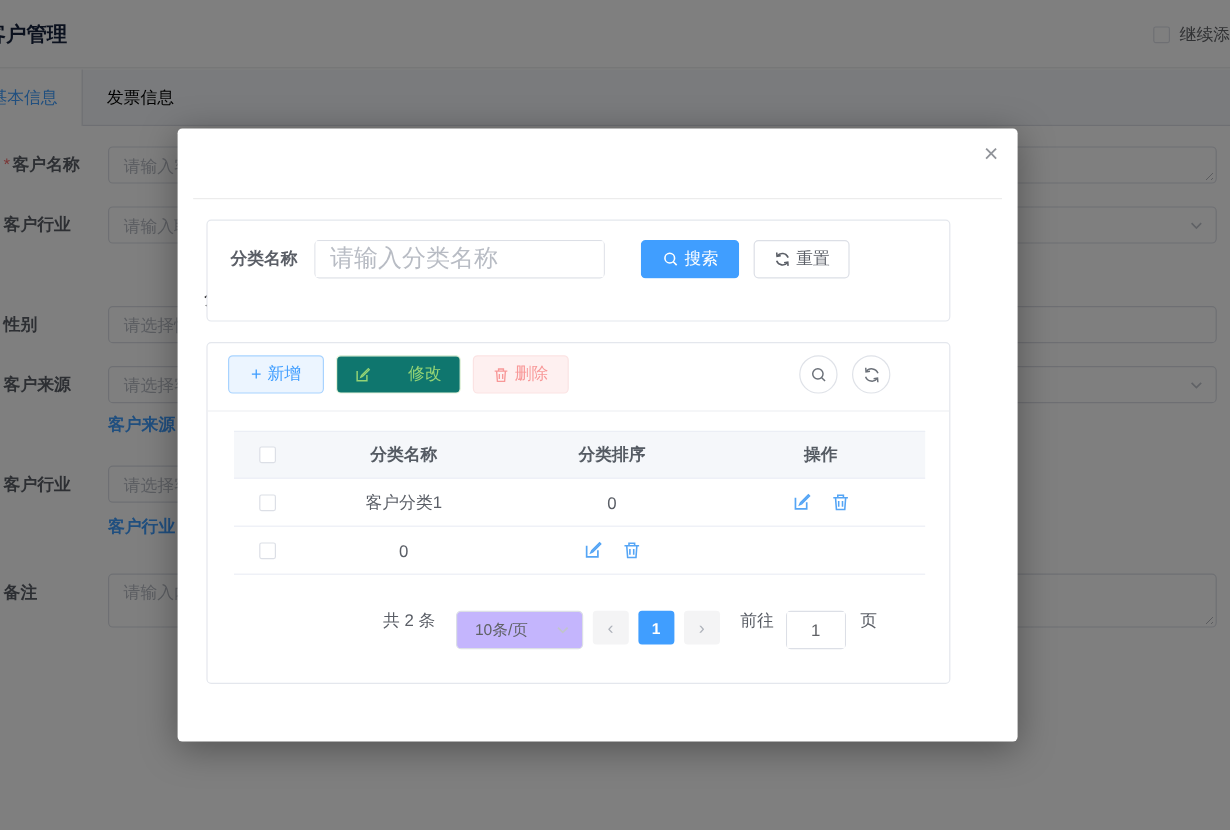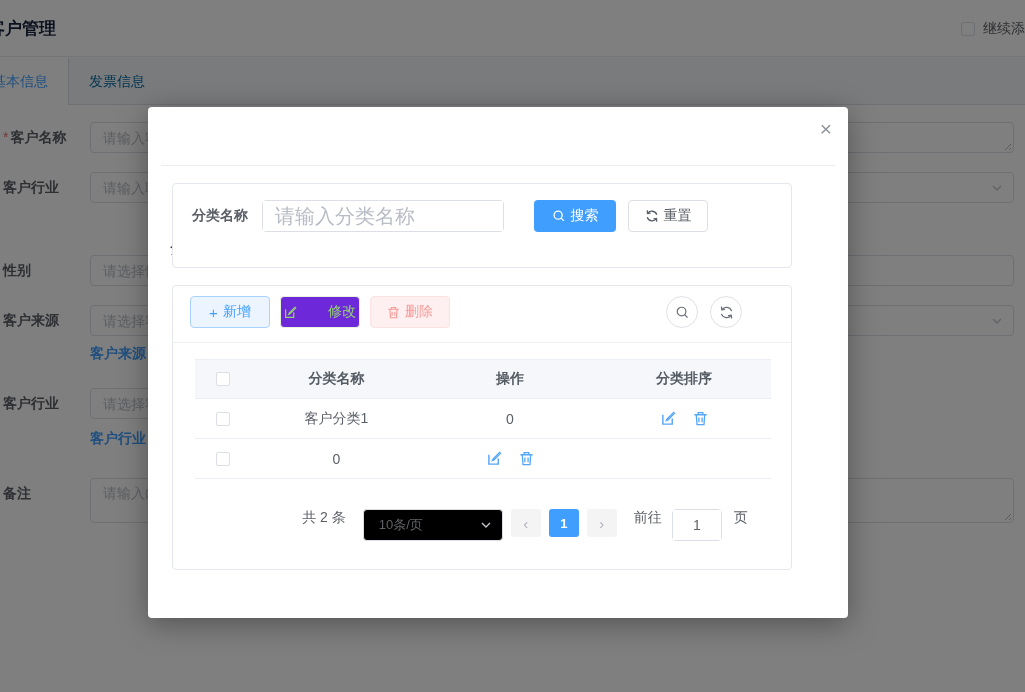--- a/index.html
+++ b/index.html
@@ -8,21 +8,21 @@
 
   
   .page { position:absolute; inset:0; background:#fff; }
   .page-header { position:absolute; left:0; top:0; width:1025px; height:57px;
     background:#fff; border-bottom:1px solid #e8eaec; }
   .page-title { position:absolute; left:-12px; top:17px; font-size:17px; font-weight:bold; color:#17233d; }
   .continue-add { position:absolute; left:961px; top:20px; display:flex; align-items:center; gap:8px; white-space:nowrap; }
   .cb { display:inline-block; width:14px; height:14px; border:1px solid #dcdfe6; border-radius:2px; background:#fff; }
   .tabbar { position:absolute; left:0; top:58px; width:1025px; height:47px;
     background:#f5f7fa; border-bottom:1px solid #dcdfe6; display:flex; }
-  .tab { height:47px; line-height:46px; padding:0 20px; font-size:14px; color:#0369a1; cursor:pointer; }
+  .tab { height:47px; line-height:46px; padding:0 20px; font-size:14px; color:#000000; cursor:pointer; }
   .tab.active { background:#fff; color:#409eff; border-left:1px solid #dcdfe6; border-right:1px solid #dcdfe6; }
   .tab:first-child { margin-left:-29px; }
 
   .flabel { position:absolute; width:72px; left:3px; font-weight:600; color:#5a5e66; line-height:31px; white-space:nowrap; }
   .req { color:#f56c6c; margin-right:2px; font-weight:400; }
   .ctl { position:absolute; height:31px; border:1px solid #dcdfe6; border-radius:4px; background:#fff; }
   .ctl input, .ctl textarea { width:100%; height:100%; border:0; outline:none; background:transparent;
     padding:0 12px; font-size:14px; color:#606266; font-family:inherit; resize:none; }
   .ctl input::placeholder, .ctl textarea::placeholder { color:#b8bcc4; }
   .ctl.area textarea { padding:6px 12px; }
@@ -49,40 +49,40 @@
   .search-input input::placeholder { color:#b8bcc4; }
   .btn { display:inline-flex; align-items:center; justify-content:center; gap:5px; height:32px;
     border-radius:4px; font-size:14px; cursor:pointer; border:1px solid transparent; white-space:nowrap; }
   .btn svg { flex:none; }
   .btn-primary { background:#409eff; color:#fff; width:82px; margin-left:30px; }
   .btn-plain { background:#fff; color:#5a5e66; border-color:#dcdfe6; width:80px; margin-left:12px; }
 
   .table-card { top:178px; height:285px; }
   .toolbar { position:absolute; left:17px; top:10px; display:flex; gap:10px; }
   .btn-add { width:80px; background:#ecf5ff; border-color:#a8d3ff; color:#409eff; }
-  .btn-edit { width:80px; background:#6d28d9; border-color:#e6f4db; color:#95d475; cursor:not-allowed;gap:31px; }
+  .btn-edit { width:104px; background:#0f766e; border-color:#e6f4db; color:#95d475; cursor:not-allowed;gap:31px; }
   .btn-del { width:80px; background:#fef0f0; border-color:#fbe3e3; color:#f89898; cursor:not-allowed; }
   .circle-btns { position:absolute; right:49px; top:10px; display:flex; gap:12px; }
   .circle-btn { width:32px; height:32px; border:1px solid #dfe2e8; border-radius:50%; background:#fff;
     display:flex; align-items:center; justify-content:center; color:#6b7078; cursor:pointer; }
   .toolbar-hr { position:absolute; left:0; right:0; top:56px; height:1px; background:#eef0f3; }
 
   .grid-table { position:absolute; left:22px; top:73px; width:576px; font-size:14px; }
   .trow { display:grid; grid-template-columns:55px 173px 174px 174px; height:40px; align-items:center;
     border-bottom:1px solid #ebeef5; text-align:center; color:#5a5e66; }
   .trow.head { background:#f5f7fa; border-top:1px solid #ebeef5; font-weight:bold; color:#555b63; }
   .cellcb { display:flex; justify-content:center; }
   .ops { display:flex; justify-content:center; gap:17px; }
   .op-ic { color:#55a5f5; cursor:pointer; display:inline-flex; }
 
   .pagination { position:absolute; left:0; right:0; top:223px; display:flex; align-items:flex-start;
     justify-content:center; padding-left:86px; font-size:13px; color:#5a5e66; }
   .pg-total { margin-right:17px; font-size:14px; }
-  .pg-size { position:relative; width:140px; height:32px; border:1px solid #dcdfe6; border-radius:4px;
-    line-height:30px; padding-left:15px; color:#606266; font-size:13px; cursor:pointer; background:#000000; }
+  .pg-size { position:relative; width:106px; height:32px; border:1px solid #dcdfe6; border-radius:4px;
+    line-height:30px; padding-left:15px; color:#606266; font-size:13px; cursor:pointer; background:#c4b5fd; }
   .pg-btn { width:30px; height:28px; margin-left:8px; border-radius:3px; background:#f4f4f5;
     display:inline-flex; align-items:center; justify-content:center; color:#aeb2ba; font-size:15px; cursor:pointer; }
   .pg-page { background:#409eff; color:#fff; font-weight:bold; font-size:13px; }
   .pg-goto { margin-left:17px; font-size:14px; }
   .pg-input { width:50px; height:32px; margin-left:10px; border:1px solid #dcdfe6; border-radius:4px; }
   .pg-input input { width:100%; height:100%; border:0; outline:none; text-align:center; font-size:14px; color:#606266; font-family:inherit; }
   .pg-unit { margin-left:12px; font-size:14px; }
 </style>
 </head>
 <body>
@@ -219,22 +219,22 @@
       </div>
     </div>
     <div class="toolbar-hr"></div>
 
     <div class="grid-table">
       <div class="trow head">
         <div class="cellcb">
             <span class="cb"></span>
           </div>
         <div>分类名称</div>
+        <div>分类排序</div>
         <div>操作</div>
-        <div>分类排序</div>
       </div>
       <div class="trow">
         <div class="cellcb">
             <span class="cb"></span>
           </div>
         <div>客户分类1</div>
         <div>0</div>
         <div class="ops">
           <span class="op-ic">
               <svg width="15" height="15" viewBox="0 0 16 16">

